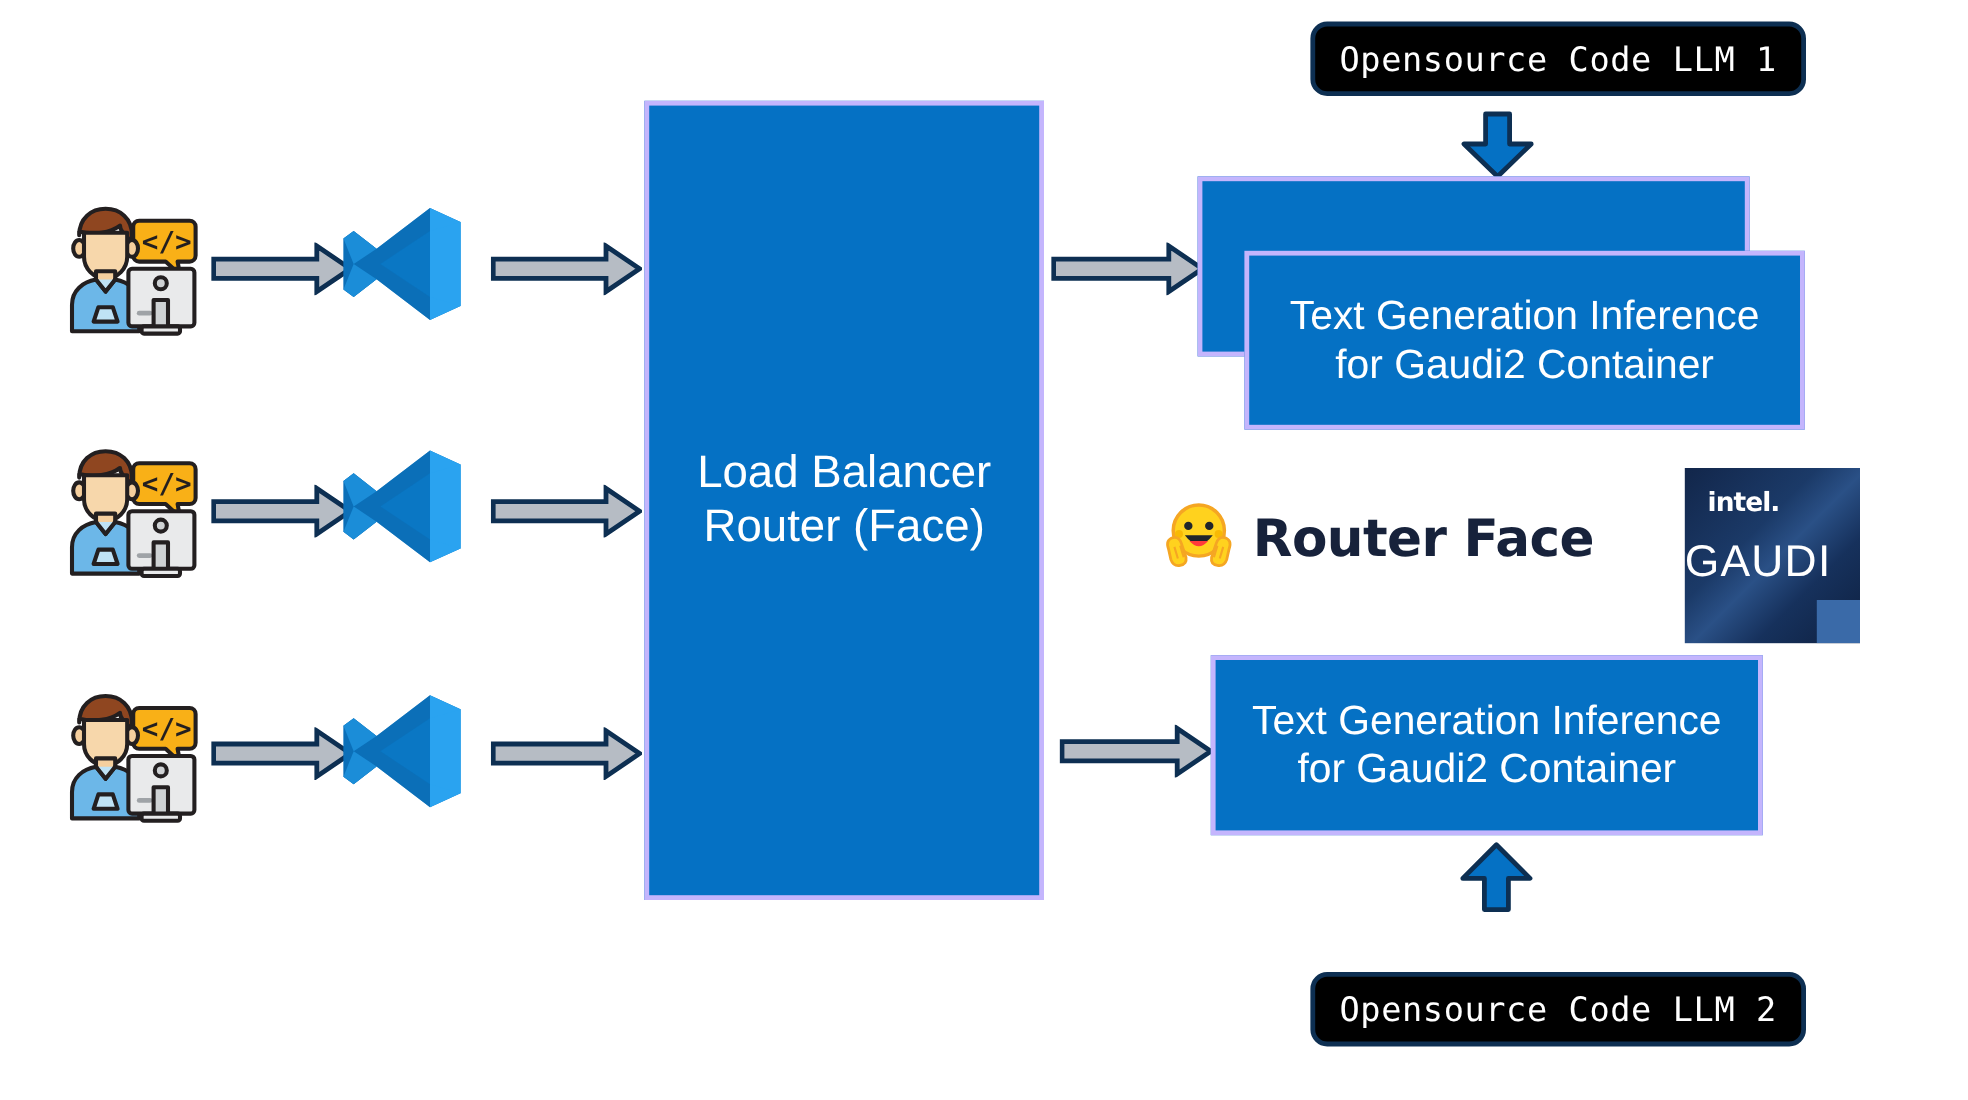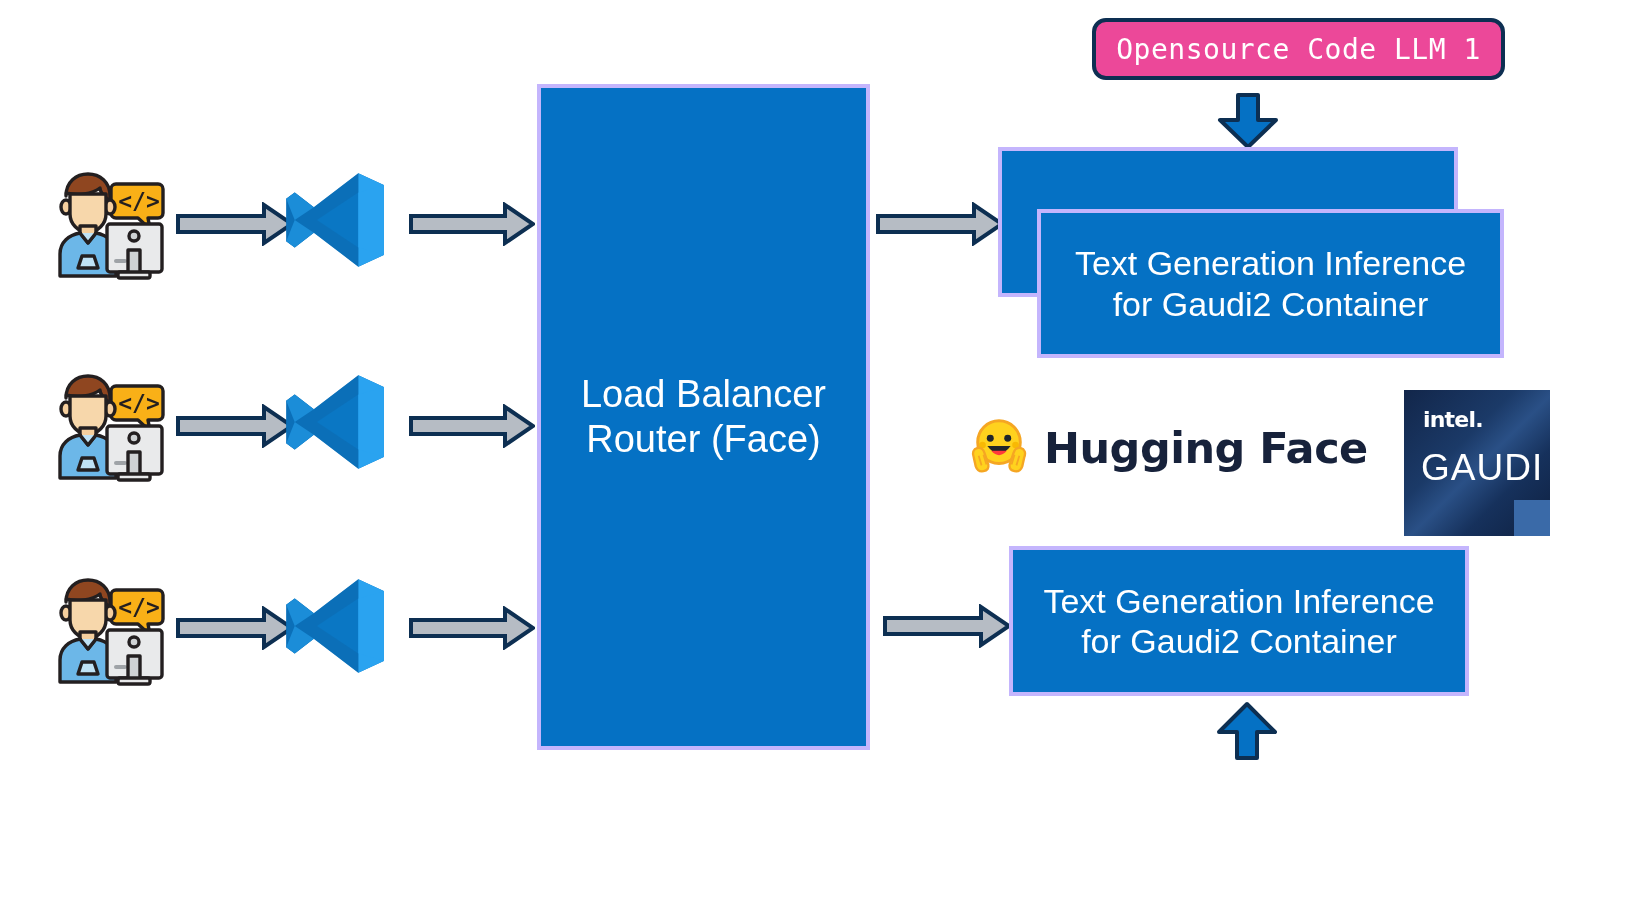--- a/index.html
+++ b/index.html
@@ -51,21 +51,21 @@
   }
   .tgi-bottom {
     left: 1009px; top: 546px;
     width: 460px; height: 150px;
     font-size: 34px;
     padding: 0 14px;
   }
 
   
   .llm-pill {
-    background: #ec4899;
+    background: #000000;
     border: 4px solid #0d2f52;
     border-radius: 14px;
     box-sizing: border-box;
     display: flex;
     align-items: center;
     justify-content: center;
     color: #ffffff;
     font-family: "DejaVu Sans Mono", monospace;
     font-size: 28px;
     letter-spacing: 0.5px;
@@ -108,21 +108,21 @@
     position: absolute;
     left: 19px; top: 17px;
     color: #ffffff;
     font-family: "DejaVu Sans", sans-serif;
     font-weight: bold;
     font-size: 22px;
     letter-spacing: -0.8px;
   }
   .gaudi-word {
     position: absolute;
-    left: 17px; top: 57px;
+    left: 0; top: 57px;
     color: #ffffff;
     font-family: "Liberation Sans", sans-serif;
     font-size: 37px;
     letter-spacing: 1px;
   }
   .gaudi-corner {
     position: absolute;
     right: 0; bottom: 0;
     width: 36px; height: 36px;
     background: #3a6aa8;
@@ -323,20 +323,23 @@
   <div class="abs blue-box tgi-bottom">
     <span>Text Generation Inference for Gaudi2 Container</span>
   </div>
 
   <div class="abs varrow" style="left:1215px; top:700px; width:64px; height:62px;">
     <svg viewBox="0 0 64 62" preserveAspectRatio="none">
       <path d="M32 4 L60 32 H42 V58 H22 V32 H4 Z" fill="#0571c4" stroke="#0d2f52" stroke-width="4" stroke-linejoin="round"></path>
     </svg>
   </div>
 
+  <div class="abs llm-pill llm-2">
+    <span>Opensource Code LLM 2</span>
+  </div>
 
   <div class="abs hf-logo">
     <span>
       <svg width="62" height="62" viewBox="0 0 64 64">
         <circle cx="32" cy="28" r="22" fill="#ffd21e" stroke="#f5a623" stroke-width="3"></circle>
         <circle cx="23" cy="24" r="3.6" fill="#20252b"></circle>
         <circle cx="41" cy="24" r="3.6" fill="#20252b"></circle>
         <path d="M20 32 q12 16 24 0 z" fill="#20252b"></path>
         <path d="M24 37 q8 9 16 0 z" fill="#ff3b3b"></path>
         <circle cx="15" cy="31" r="3.4" fill="#f7b500" opacity="0.85"></circle>
@@ -345,21 +348,21 @@
         <path d="M6 44 q-3 -8 4 -10 q5 -1 7 5 l4 12 q1 6 -5 7 q-6 1 -8 -5 z" fill="#ffd21e" stroke="#f5a623" stroke-width="2.4"></path>
         <path d="M58 44 q3 -8 -4 -10 q-5 -1 -7 5 l-4 12 q-1 6 5 7 q6 1 8 -5 z" fill="#ffd21e" stroke="#f5a623" stroke-width="2.4"></path>
         <g stroke="#f5a623" stroke-width="1.8" fill="none">
           <path d="M11 42 l3 10"></path>
             <path d="M16 41 l3 10"></path>
           <path d="M53 42 l-3 10"></path>
             <path d="M48 41 l-3 10"></path>
         </g>
       </svg>
     </span>
-    <span class="hf-text">Hugging Face</span>
+    <span class="hf-text">Router Face</span>
   </div>
 
   <div class="abs gaudi-badge">
     <span class="gaudi-intel">intel.</span>
     <span class="gaudi-word">GAUDI</span>
     <span class="gaudi-corner"></span>
   </div>
 
 </div>
 

